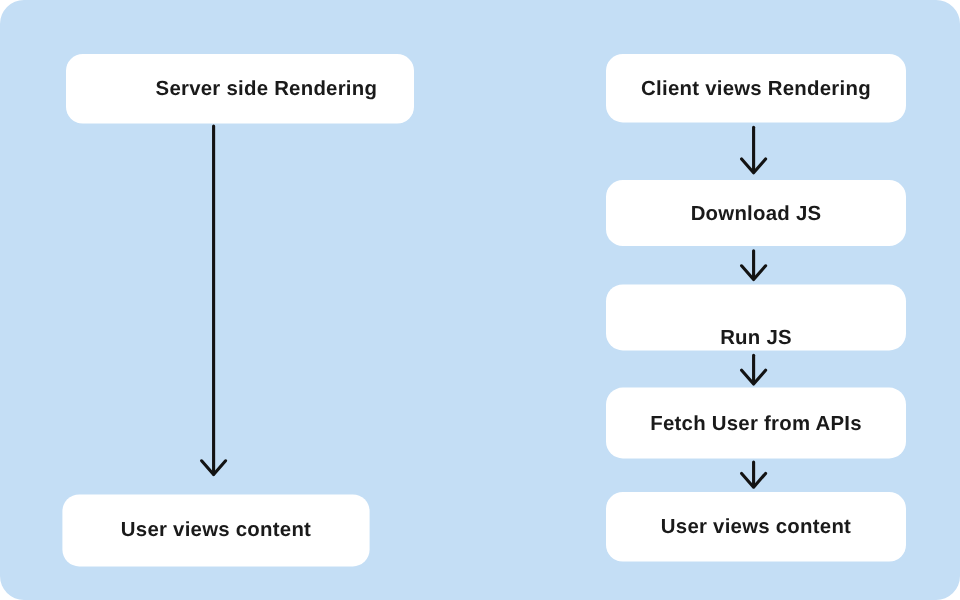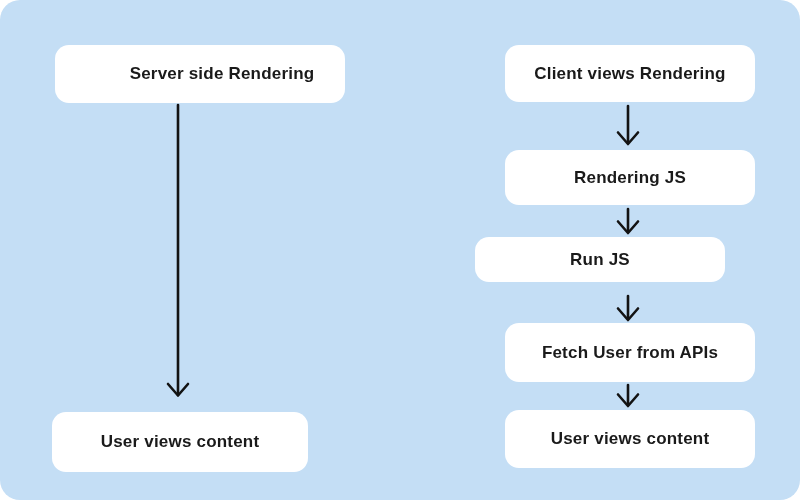--- a/index.html
+++ b/index.html
@@ -45,21 +45,21 @@
     letter-spacing: 0.2px;
     color: #1a1a1a;
     white-space: nowrap;
   }
   
   .n-ssr-start { left: 55px;  top: 45px;  width: 246px; height: 58px; padding-left: 44px; }
   .n-ssr-end   { left: 52px;  top: 412px; width: 256px; height: 60px; }
   
   .n-csr-start { left: 505px; top: 45px;  width: 250px; height: 57px; }
   .n-csr-dl    { left: 505px; top: 150px; width: 250px; height: 55px; }
-  .n-csr-run   { left: 475px; top: 237px; width: 250px; height: 45px; }
+  .n-csr-run   { left: 505px; top: 237px; width: 250px; height: 55px; align-items: flex-end; }
   .n-csr-fetch { left: 505px; top: 323px; width: 250px; height: 59px; }
   .n-csr-end   { left: 505px; top: 410px; width: 250px; height: 58px; }
 </style>
 </head>
 <body>
 
 <div class="stage">
   <div class="canvas"></div>
 
   <svg class="arrows" viewBox="0 0 800 500">
@@ -91,21 +91,21 @@
     <span>Server side Rendering</span>
   </div>
   <div class="node n-ssr-end">
     <span>User views content</span>
   </div>
 
   <div class="node n-csr-start">
     <span>Client views Rendering</span>
   </div>
   <div class="node n-csr-dl">
-    <span>Rendering JS</span>
+    <span>Download JS</span>
   </div>
   <div class="node n-csr-run">
     <span>Run JS</span>
   </div>
   <div class="node n-csr-fetch">
     <span>Fetch User from APIs</span>
   </div>
   <div class="node n-csr-end">
     <span>User views content</span>
   </div>

